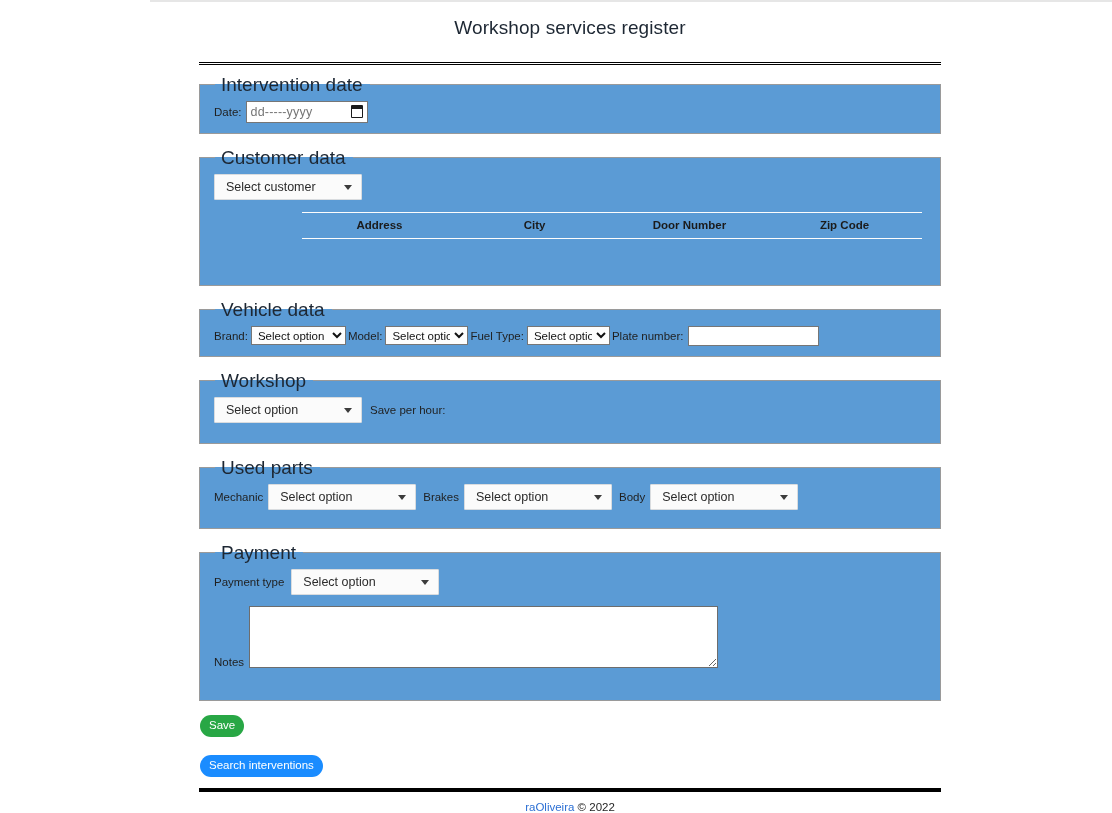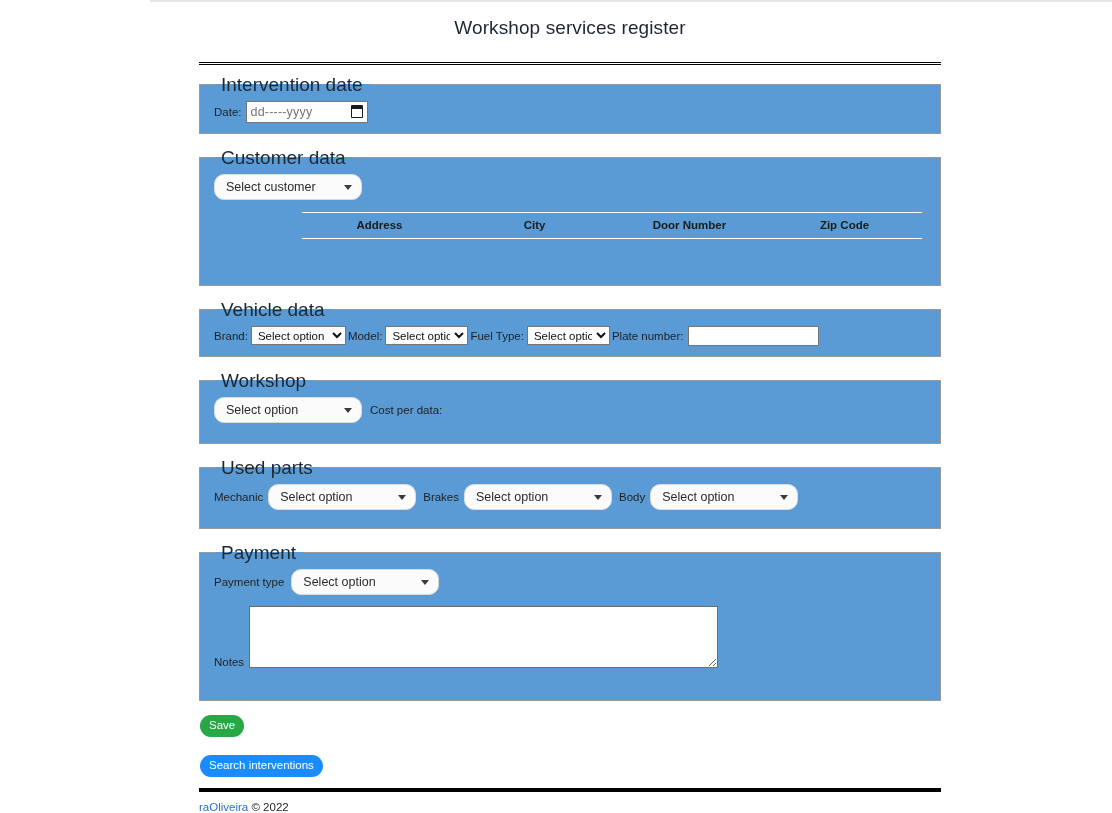--- a/index.html
+++ b/index.html
@@ -97,21 +97,21 @@
     margin: 0 2px 0 3px;
     line-height: 17px;
   }
 
   
   .sel {
     position: relative;
     display: inline-block;
     background: #fbfbfb;
     border: 1px solid #d9dcdf;
-    border-radius: 10px;
+    border-radius: 1px;
     height: 26px;
     line-height: 24px;
     font-size: 12.5px;
     color: #2b2b2b;
     padding: 0 26px 0 11px;
     white-space: nowrap;
     cursor: pointer;
     box-shadow: 0 0 0 0 rgba(0,0,0,0);
   }
   .sel .caret {
@@ -206,20 +206,21 @@
     padding: 4px 9px 5px 9px;
     cursor: pointer;
     line-height: 1.15;
   }
   .btn-save { background: #28a745; }
   .btn-search { background: #1a8cff; }
   .btn-row { margin: 0 0 0 1px; }
   .btn-row.second { margin-top: 18px; }
 
   footer.foot {
+    text-align: center;
     font-size: 11.5px;
     color: #1f1f1f;
   }
   footer.foot a {
     color: #2b6fd4;
     text-decoration: none;
   }
   .nowrap { white-space: nowrap; }
 </style>
 </head>
@@ -295,21 +296,21 @@
   </fieldset>
 
   <fieldset class="panel">
     <legend>Workshop</legend>
     <div class="panel-body">
       <div class="row">
         <span class="sel" style="width:148px">
           <span>Select option</span>
           <span class="caret"></span>
         </span>
-        <span class="fld-label" style="margin-left:8px">Cost per data:</span>
+        <span class="fld-label" style="margin-left:8px">Save per hour:</span>
         <span class="fld-label" style="margin-left:4px"></span>
       </div>
       <div style="height:10px"></div>
     </div>
   </fieldset>
 
   <fieldset class="panel">
     <legend>Used parts</legend>
     <div class="panel-body">
       <div class="row">

